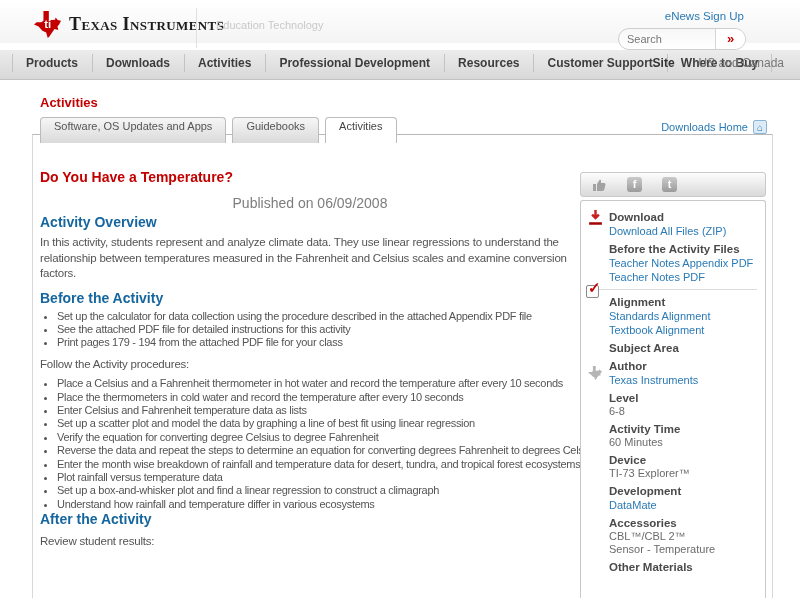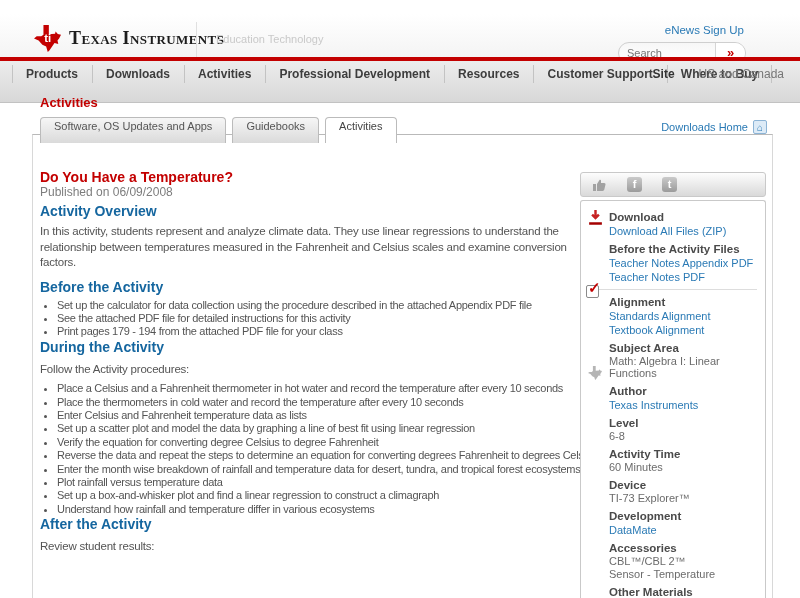--- a/index.html
+++ b/index.html
@@ -2,39 +2,39 @@
 <html><head>
 <meta charset="utf-8">
 <style>
   * { margin:0; padding:0; box-sizing:border-box; }
   html,body { width:800px; height:598px; }
   body {
     position:relative; overflow:hidden; background:#fff;
     font-family:"Liberation Sans", sans-serif; color:#545454;
   }
   
-  .header { position:absolute; top:14px; left:0; width:800px; height:43px;
+  .header { position:absolute; top:0; left:0; width:800px; height:43px;
     background:linear-gradient(#ffffff, #f4f4f4); }
   .logo-block { position:absolute; left:34px; top:11px; display:flex; align-items:center; gap:8px; }
   .logo-texas { width:27px; height:27px; }
   .logo-word { font-family:"Liberation Serif", serif; font-variant:small-caps;
     font-weight:bold; font-size:18px; letter-spacing:.4px; color:#1c1c1c; }
   .header-divider { position:absolute; left:196px; top:8px; height:40px; width:1px; background:#e0e0e0; }
   .tagline { position:absolute; left:216px; top:19px; font-size:11px; color:#c9c9c9; }
   .enews { position:absolute; top:10px; right:56px; font-size:11.5px; color:#2a7ab5; text-decoration:none; }
   .search-pill { position:absolute; left:618px; top:28px; width:128px; height:22px;
     border:1px solid #cfcfcf; border-radius:11px; background:linear-gradient(#f7f7f7,#ffffff);
     display:flex; align-items:center; overflow:hidden; }
   .search-input { flex:1; border:none; outline:none; background:transparent;
     font-size:11px; color:#555; padding:0 8px; min-width:0; font-family:"Liberation Sans",sans-serif; }
   .search-go { width:30px; height:100%; border-left:1px solid #d5d5d5; background:#fff;
     color:#c40000; font-weight:bold; font-size:13px; text-align:center; line-height:20px; cursor:pointer; }
   
   .redbar { position:absolute; top:57px; left:0; width:800px; height:4px; background:#c30000; }
-  .main-nav { position:absolute; top:61px; left:0; width:800px; height:42px;
+  .main-nav { position:absolute; top:50px; left:0; width:800px; height:30px;
     background:linear-gradient(#ececec,#d8d8d8); border-bottom:1px solid #c2c2c2; }
   .main-nav ul { list-style:none; display:flex; margin-left:12px; height:26px; }
   .main-nav li { position:relative; padding:0 14px; line-height:26px;
     font-size:12px; font-weight:bold; color:#3d3d3d; cursor:pointer; white-space:nowrap; }
   .main-nav li::before { content:""; position:absolute; left:0; top:4px; bottom:4px; width:1px; background:#c3c3c3; }
   .main-nav li.last::after { content:""; position:absolute; right:0; top:4px; bottom:4px; width:1px; background:#c3c3c3; }
   .nav-site { position:absolute; right:16px; top:0; line-height:26px; font-size:12px; }
   .nav-site b { color:#333; margin-right:8px; }
   .nav-site span { color:#777;margin-left:16px; }
   
@@ -46,21 +46,21 @@
     background:linear-gradient(#f6f6f6,#dadada); border:1px solid #bbb; border-bottom:none;
     border-radius:4px 4px 0 0; cursor:pointer; white-space:nowrap; }
   .tab.active { background:#fff; color:#444; position:relative; z-index:4; }
   .downloads-home { position:absolute; top:120px; right:33px; display:flex; align-items:center; gap:5px; z-index:3; }
   .downloads-home a { font-size:11px; color:#2a7ab5; text-decoration:none; }
   .home-box { width:14px; height:14px; border:1px solid #8cb4d6; background:#ddebf7; border-radius:2px;
     color:#2a7ab5; font-size:10px; line-height:13px; text-align:center; cursor:pointer; }
   
   .article { position:absolute; left:40px; top:170px; width:540px; overflow:hidden; height:428px; }
   .article-title { font-size:14px; line-height:15px; font-weight:bold; color:#c30000; }
-  .published { margin-top:1px; font-size:12px; line-height:12px; color:#7d7d7d; }
+  .published { margin-top:12px; font-size:14px; line-height:12px; color:#7d7d7d;text-align:center; }
   .h2 { font-size:14px; line-height:15px; font-weight:bold; color:#15669f; }
   .h2.first { margin-top:6px; }
   .h2.gap { margin-top:9px; }
   .h2.tight { margin-top:1px; }
   .para { margin-top:5px; font-size:11.5px; line-height:15.5px; letter-spacing:-.2px; color:#545454; }
   .para.spaced { margin-top:7px; }
   .blist { margin-top:4px; padding-left:17px; list-style:disc; }
   .blist li { font-size:11px; line-height:13.4px; letter-spacing:-.3px; color:#545454; white-space:nowrap; }
   .blist.big { margin-top:5px; }
   
@@ -139,21 +139,20 @@
   <div class="h2 first">Activity Overview</div>
   <div class="para">In this activity, students represent and analyze climate data. They use linear regressions to understand the relationship between temperatures measured in the Fahrenheit and Celsius scales and examine conversion factors.</div>
 
   <div class="h2 gap">Before the Activity</div>
   <ul class="blist">
     <li>Set up the calculator for data collection using the procedure described in the attached Appendix PDF file</li>
     <li>See the attached PDF file for detailed instructions for this activity</li>
     <li>Print pages 179 - 194 from the attached PDF file for your class</li>
   </ul>
 
-  <div class="h2 tight">During the Activity</div>
   <div class="para spaced">Follow the Activity procedures:</div>
   <ul class="blist big">
     <li>Place a Celsius and a Fahrenheit thermometer in hot water and record the temperature after every 10 seconds</li>
     <li>Place the thermometers in cold water and record the temperature after every 10 seconds</li>
     <li>Enter Celsius and Fahrenheit temperature data as lists</li>
     <li>Set up a scatter plot and model the data by graphing a line of best fit using linear regression</li>
     <li>Verify the equation for converting degree Celsius to degree Fahrenheit</li>
     <li>Reverse the data and repeat the steps to determine an equation for converting degrees Fahrenheit to degrees Celsius</li>
     <li>Enter the month wise breakdown of rainfall and temperature data for desert, tundra, and tropical forest ecosystems</li>
     <li>Plot rainfall versus temperature data</li>
@@ -200,21 +199,20 @@
   <hr class="sb-divider">
 
   <div class="sb-section">
     <div class="sb-h">Alignment</div>
     <a class="sb-a" href="#">Standards Alignment</a>
     <a class="sb-a" href="#">Textbook Alignment</a>
   </div>
 
   <div class="sb-section">
     <div class="sb-h">Subject Area</div>
-    <div class="sb-v">Math: Algebra I: Linear Functions</div>
   </div>
 
   <div class="sb-section">
     <div class="sb-h">Author</div>
     <a class="sb-a" href="#">Texas Instruments</a>
   </div>
 
   <div class="sb-section">
     <div class="sb-h">Level</div>
     <div class="sb-v">6-8</div>

